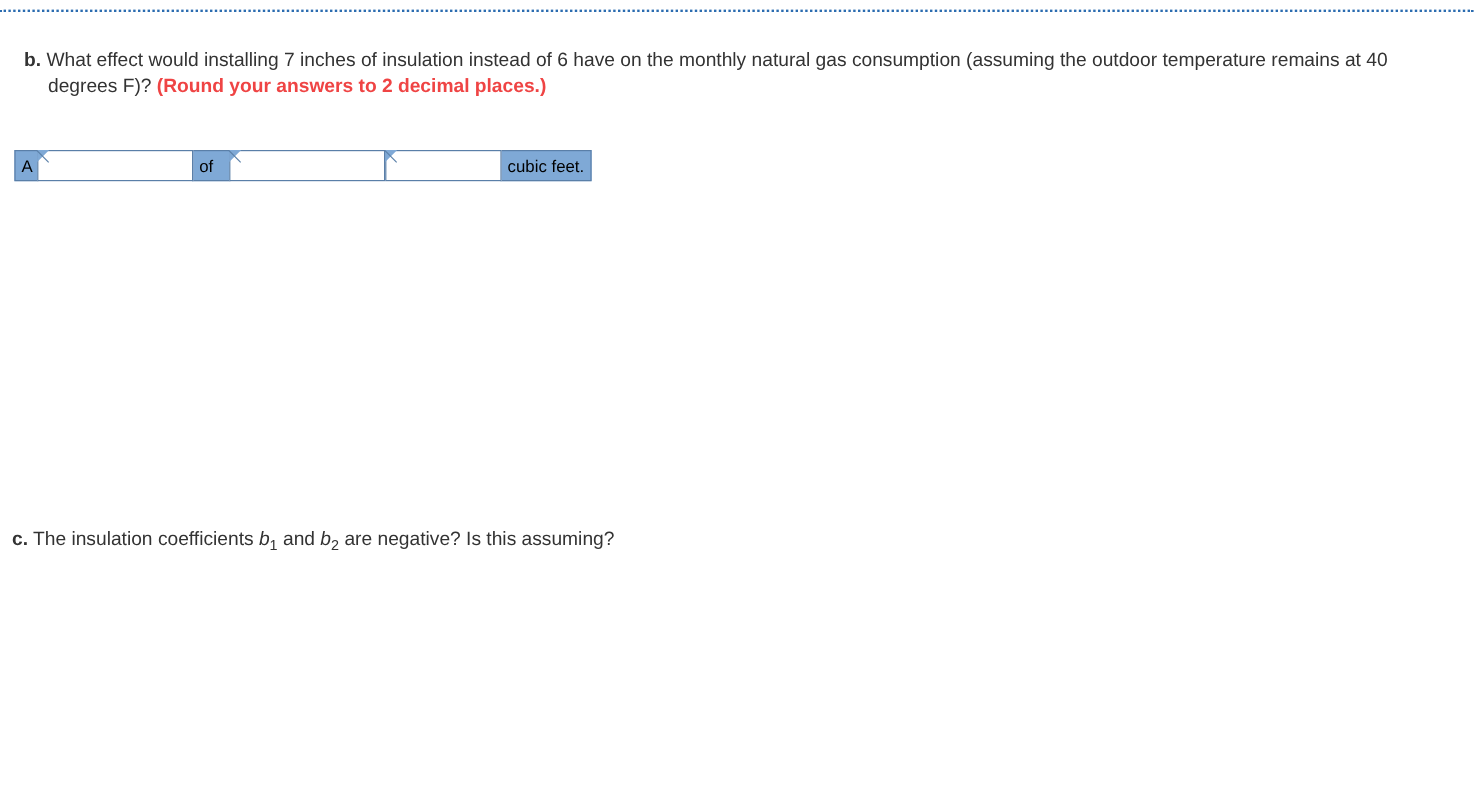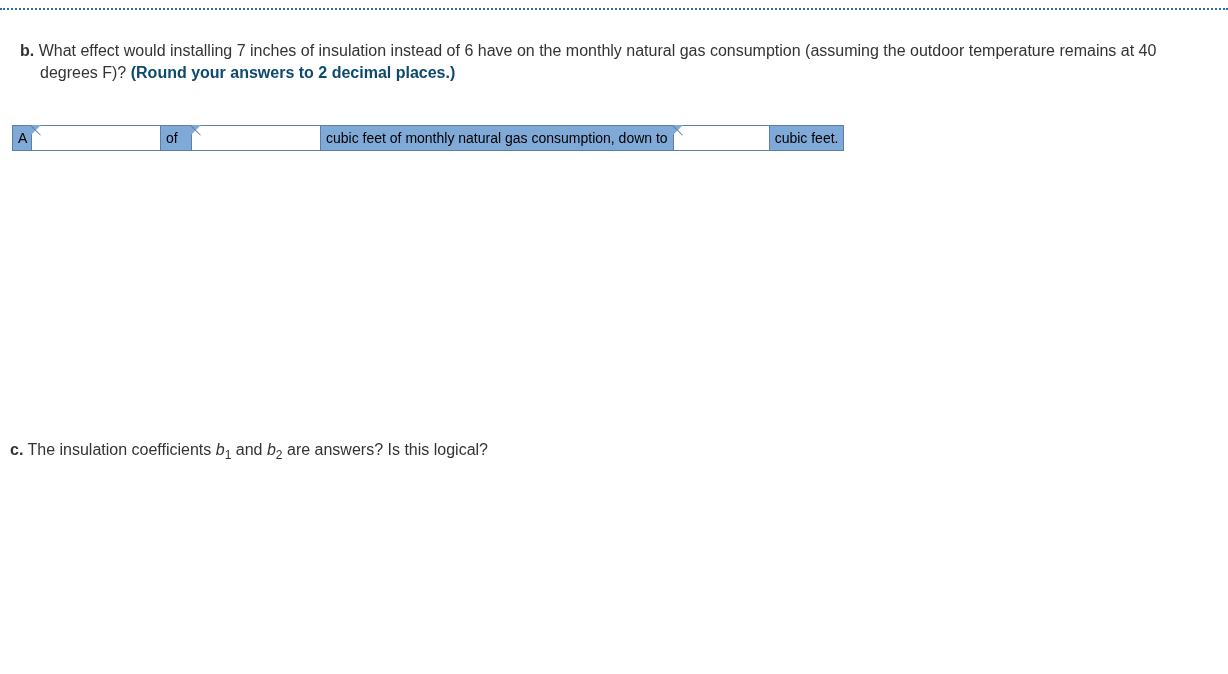--- a/index.html
+++ b/index.html
@@ -25,21 +25,21 @@
     line-height: 1.4;
     margin-bottom: 40px;
     padding-left: 10px;
     text-indent: -20px;
     margin-left: 20px;
   }
   .q-label {
     font-weight: bold;
   }
   .red-instruction {
-    color: #0c4a6e;
+    color: #ef4444;
     font-weight: bold;
     text-align: right;
   }
   .answer-row {
     display: flex;
     align-items: stretch;
     height: 26px;
     margin-left: 2px;
   }
   .cell {
@@ -136,29 +136,28 @@
       <div class="notch"></div>
         <div class="notch-line"></div>
       <input type="text" value="" style="">
     </div>
     <div class="cell w-of">of</div>
     <div class="input-cell w-input2">
       <div class="notch"></div>
         <div class="notch-line"></div>
       <input type="text" value="" style="">
     </div>
-    <div class="cell w-text1">cubic feet of monthly natural gas consumption, down to</div>
     <div class="input-cell w-input3">
       <div class="notch"></div>
         <div class="notch-line"></div>
       <input type="text" value="" style="">
     </div>
     <div class="cell w-text2">cubic feet.</div>
   </div>
 </div>
 
 <div class="question-c">
   <div class="qc-text">
     <span class="q-label">c.</span>
-    <span>The insulation coefficients </span><span class="ital">b</span><span class="sub">1</span><span> and </span><span class="ital">b</span><span class="sub">2</span><span> are answers? Is this logical?</span>
+    <span>The insulation coefficients </span><span class="ital">b</span><span class="sub">1</span><span> and </span><span class="ital">b</span><span class="sub">2</span><span> are negative? Is this assuming?</span>
   </div>
 
 </div>
 
 </body></html>

